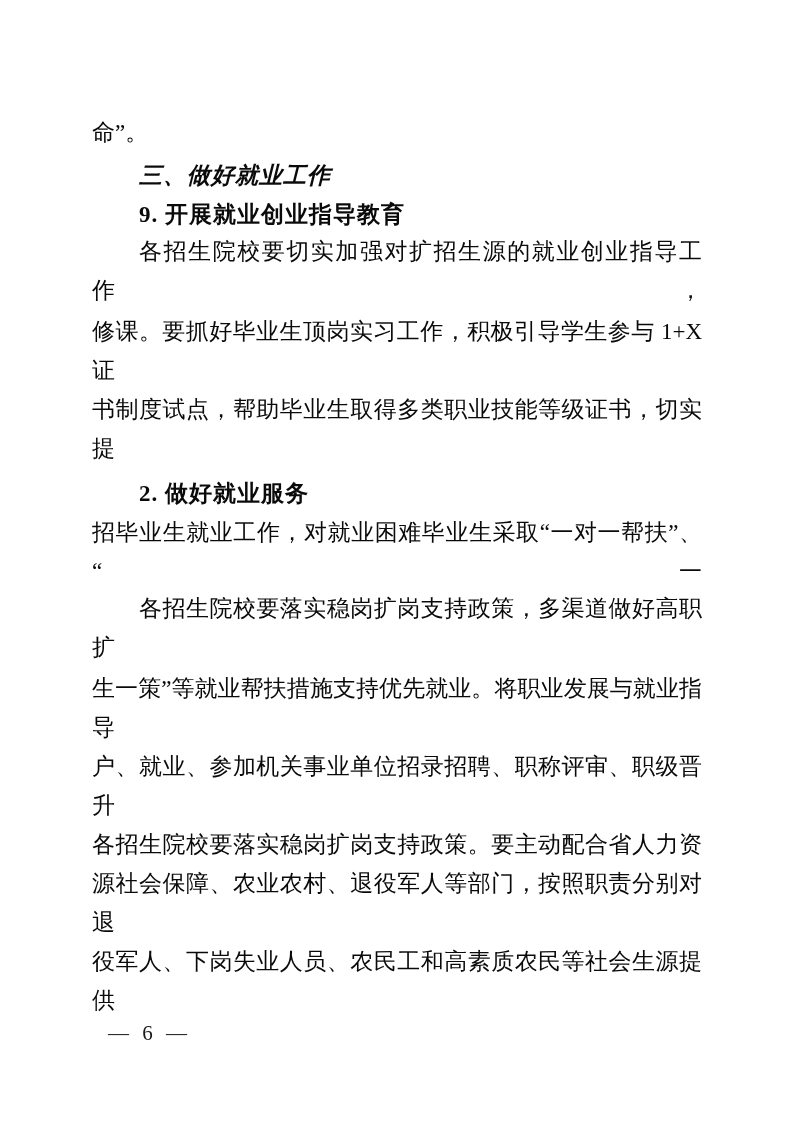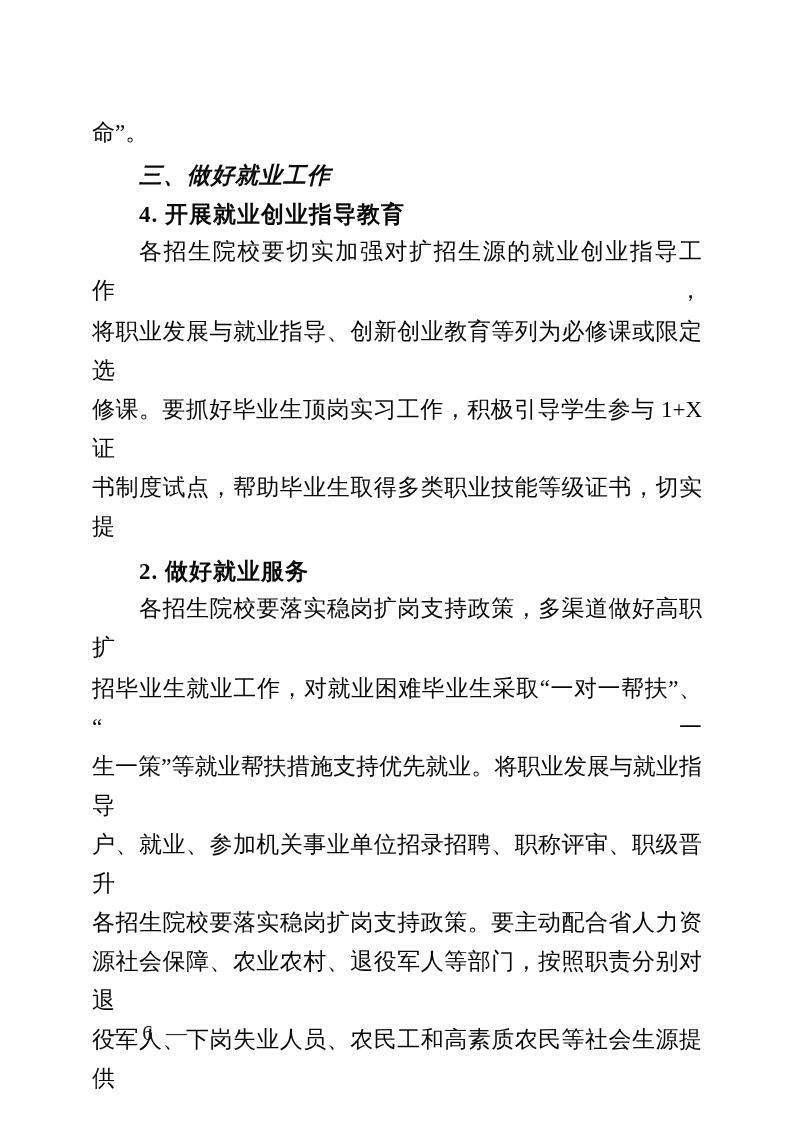--- a/index.html
+++ b/index.html
@@ -54,28 +54,27 @@
     color: #1a1a1a;
   }
 </style>
 </head>
 <body>
 
 <div class="page">
   <div class="content">
     <div class="ln last">命”。</div>
     <div class="ln h1 sp4">三、做好就业工作</div>
-    <div class="ln h2">4. 开展就业创业指导教育</div>
+    <div class="ln h2">9. 开展就业创业指导教育</div>
     <div class="ln first">各招生院校要切实加强对扩招生源的就业创业指导工作，</div>
-    <div class="ln">将职业发展与就业指导、创新创业教育等列为必修课或限定选</div>
     <div class="ln">修课。要抓好毕业生顶岗实习工作，积极引导学生参与 1+X 证</div>
     <div class="ln">书制度试点，帮助毕业生取得多类职业技能等级证书，切实提</div>
     <div class="ln h2 sp6">2. 做好就业服务</div>
+    <div class="ln">招毕业生就业工作，对就业困难毕业生采取“一对一帮扶”、“一</div>
     <div class="ln first">各招生院校要落实稳岗扩岗支持政策，多渠道做好高职扩</div>
-    <div class="ln">招毕业生就业工作，对就业困难毕业生采取“一对一帮扶”、“一</div>
     <div class="ln">生一策”等就业帮扶措施支持优先就业。将职业发展与就业指导</div>
     <div class="ln">户、就业、参加机关事业单位招录招聘、职称评审、职级晋升</div>
     <div class="ln">各招生院校要落实稳岗扩岗支持政策。要主动配合省人力资</div>
     <div class="ln">源社会保障、农业农村、退役军人等部门，按照职责分别对退</div>
     <div class="ln">役军人、下岗失业人员、农民工和高素质农民等社会生源提供</div>
 
   </div>
 
   <div class="footer">— 6 —</div>
 </div>

